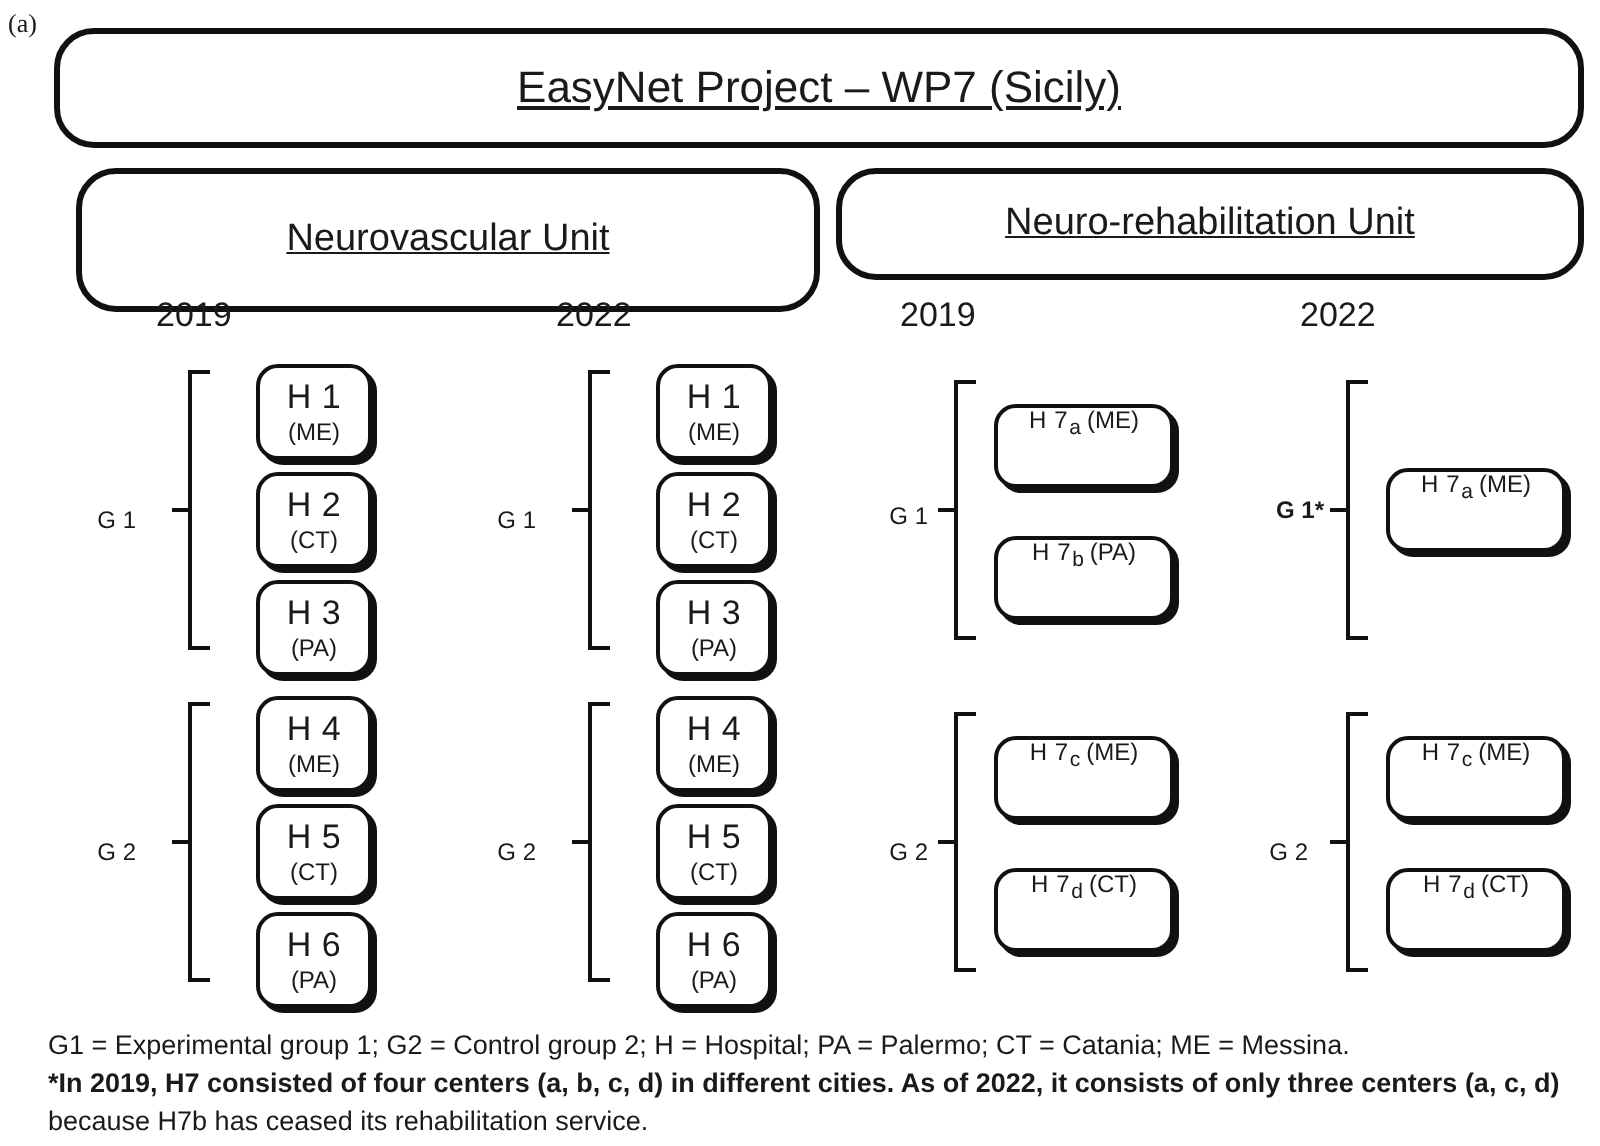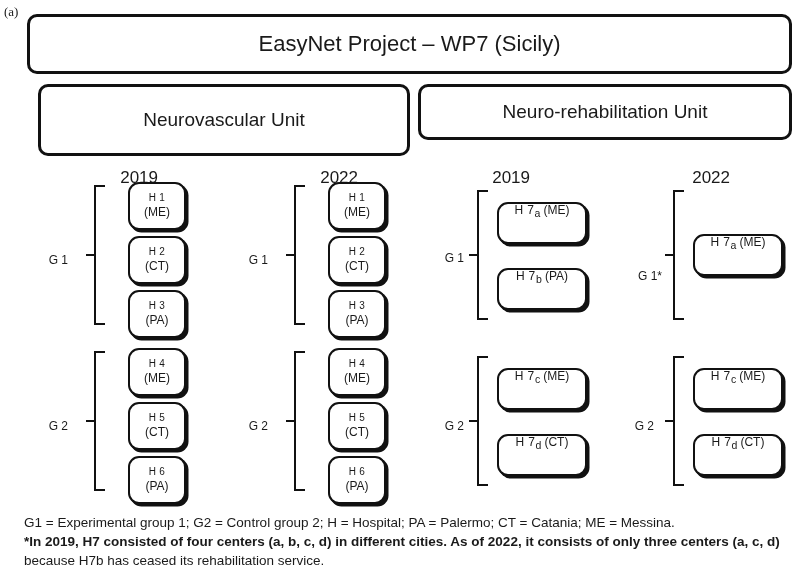--- a/index.html
+++ b/index.html
@@ -24,26 +24,27 @@
     font-family: "Liberation Serif", serif;
     font-size: 13px;
     color: #1a1a1a;
   }
 
   
   .hdr-box {
     position: absolute;
     box-sizing: border-box;
     border: 3px solid #111111;
-    border-radius: 10px;
+    border-radius: 20px;
     background: #ffffff;
     display: flex;
     align-items: center;
     justify-content: center;
     text-align: center;
+    text-decoration: underline;
   }
   #title-box {
     left: 27px;
     top: 14px;
     width: 765px;
     height: 60px;
     font-size: 22px;
   }
   #nvu-box {
     left: 38px;
@@ -56,23 +57,23 @@
     left: 418px;
     top: 84px;
     width: 374px;
     height: 56px;
     font-size: 19px;
   }
 
   
   .year-label {
     position: absolute;
-    top: 168px;
+    top: 148px;
     font-size: 17px;
-    text-align: right;
+    text-align: left;
     width: 80px;
   }
 
   
   .grp-label {
     position: absolute;
     font-size: 12px;
     white-space: nowrap;
     text-align: right;
   }
@@ -100,21 +101,21 @@
     background: #ffffff;
     box-shadow: 2.5px 2.5px 0 0 #111111;
     display: flex;
     flex-direction: column;
     align-items: center;
     justify-content: center;
     text-align: center;
     line-height: 1.05;
   }
   .hbox .h-main {
-    font-size: 10px;
+    font-size: 17px;
     letter-spacing: 0.3px;
   }
   .hbox .h-city {
     font-size: 12px;
     margin-top: 2px;
     text-align: center;
   }
 
   
   .hbox.rehab {
@@ -262,21 +263,21 @@
   <span class="h-main">H 7</span>
   <span class="h-sub">c</span>
   <span class="h-city">(ME)</span>
 </div>
 <div class="hbox rehab" style="left:497px; top:434px; width:90px; height:42px;">
   <span class="h-main">H 7</span>
   <span class="h-sub">d</span>
   <span class="h-city">(CT)</span>
 </div>
 
-<div class="grp-label" style="left:614px; top:269px; width:48px;">G 1*</div>
+<div class="grp-label" style="left:614px; top:248px; width:48px;font-weight:bold;">G 1*</div>
 <div class="bracket" style="left:673px; top:190px; width:11px; height:130px;"></div>
 <div class="bracket-nub" style="left:665px; top:254px; width:9px;"></div>
 
 <div class="hbox rehab" style="left:693px; top:234px; width:90px; height:42px;">
   <span class="h-main">H 7</span>
   <span class="h-sub">a</span>
   <span class="h-city">(ME)</span>
 </div>
 
 <div class="grp-label" style="left:614px; top:419px; width:40px;">G 2</div>

